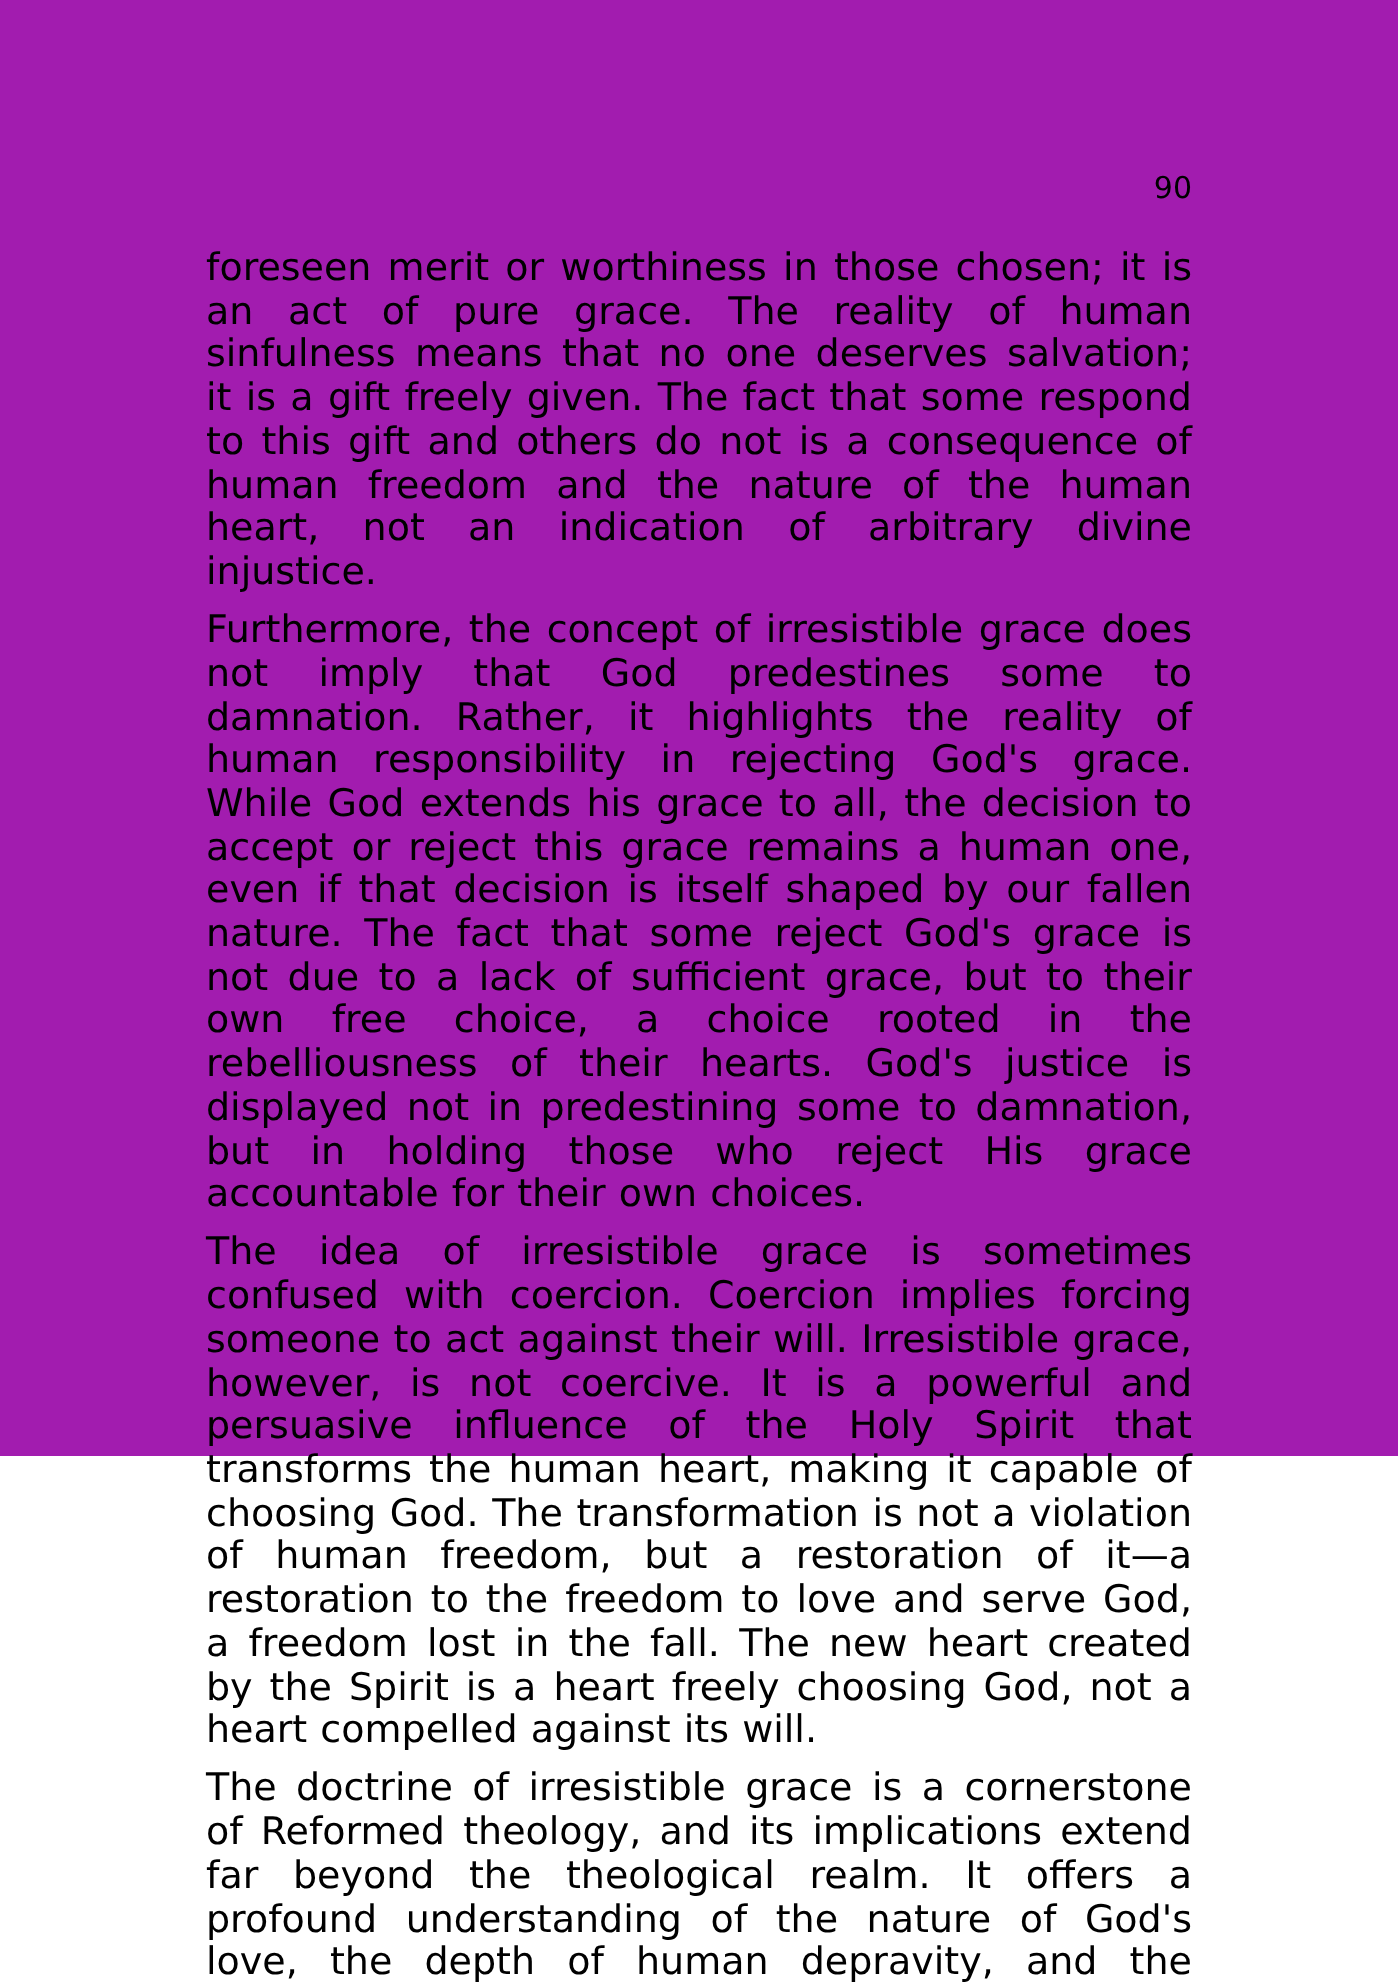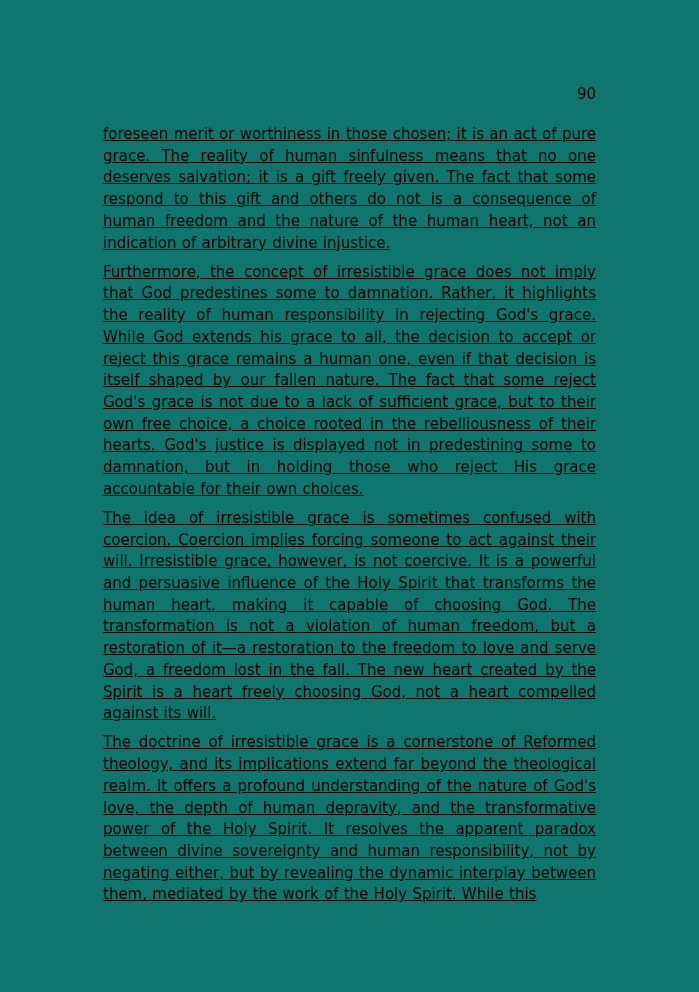--- a/index.html
+++ b/index.html
@@ -10,39 +10,38 @@
   body {
     width: 699px;
     height: 992px;
     font-family: "DejaVu Sans", "Liberation Sans", sans-serif;
     color: #000000;
     overflow: hidden;
   }
   .page {
     box-sizing: border-box;
     width: 699px;
-    height: 992px;
+    height: 728px;
     padding: 85px 103px 40px 103px;
-    background: #0f766e;
+    background: #a21caf;
   }
   .page-number {
     text-align: right;
     font-size: 15px;
     line-height: 18px;
     margin: 0 0 21px 0;
   }
   .content p {
-    font-size: 15px;
+    font-size: 19px;
     line-height: 21.7px;
     text-align: justify;
     text-justify: inter-word;
     margin: 0 0 7.5px 0;
     hyphens: none;
     word-spacing: 0.5px;
-    text-decoration: underline;
   }
   .content p:last-child {
     margin-bottom: 16px;
   }
 </style>
 </head>
 <body>
 
 <div class="page">
   <div class="page-number">90</div>

